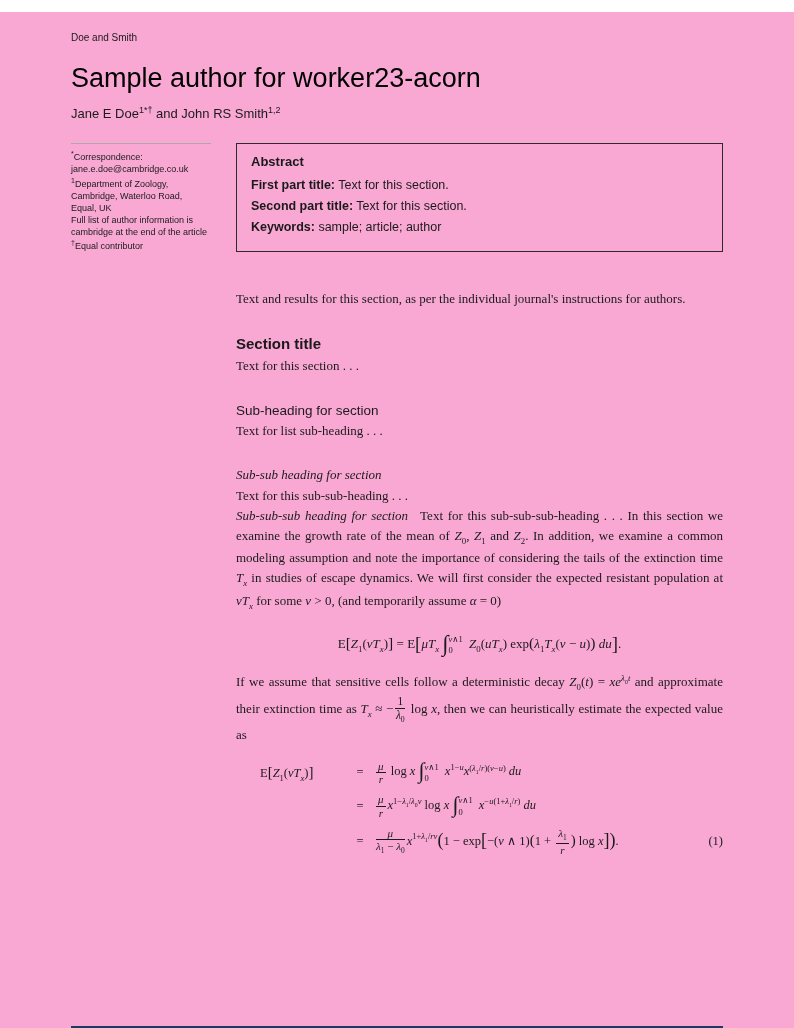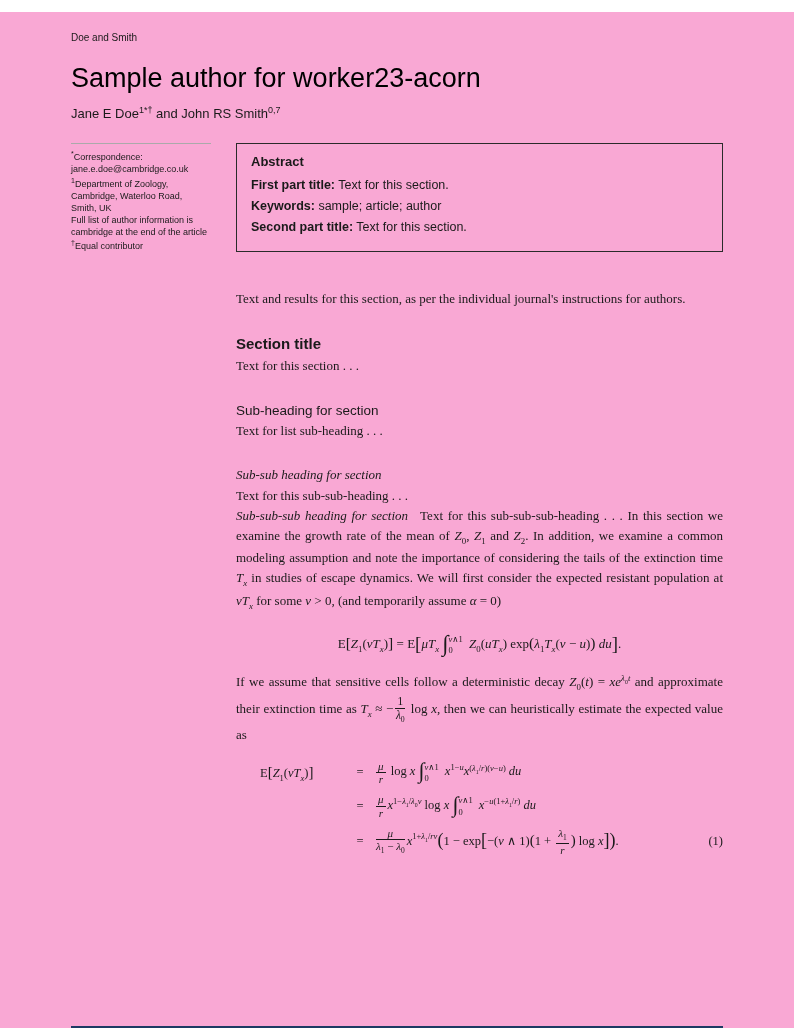--- a/index.html
+++ b/index.html
@@ -63,39 +63,39 @@
 </head>
 <body>
 
 <div class="page">
 
   <div class="running-head">Doe and Smith</div>
 
 
   <h1 class="title">Sample author for worker23-acorn</h1>
 
-  <div class="authors">Jane E Doe<sup>1*†</sup> and John RS Smith<sup>0,7</sup></div>
+  <div class="authors">Jane E Doe<sup>1*†</sup> and John RS Smith<sup>1,2</sup></div>
 
   <div class="top-row">
     <aside class="sidebar">
       <div><sup>*</sup>Correspondence:</div>
       <div>jane.e.doe@cambridge.co.uk</div>
       <div><sup>1</sup>Department of Zoology,</div>
       <div>Cambridge, Waterloo Road,</div>
-      <div>Smith, UK</div>
+      <div>Equal, UK</div>
       <div>Full list of author information is</div>
       <div>cambridge at the end of the article</div>
       <div><sup>†</sup>Equal contributor</div>
     </aside>
 
     <div class="abstract">
       <div class="abstract-title">Abstract</div>
       <p><b>First part title:</b><span> Text for this section.</span></p>
+      <p><b>Second part title:</b><span> Text for this section.</span></p>
       <p><b>Keywords:</b><span> sample; article; author</span></p>
-      <p><b>Second part title:</b><span> Text for this section.</span></p>
     </div>
   </div>
 
   <div class="main">
 
     <p class="body">Text and results for this section, as per the individual journal's instructions for authors.</p>
 
     <div class="h1">Section title</div>
     <p class="body">Text for this section . . .</p>
 

